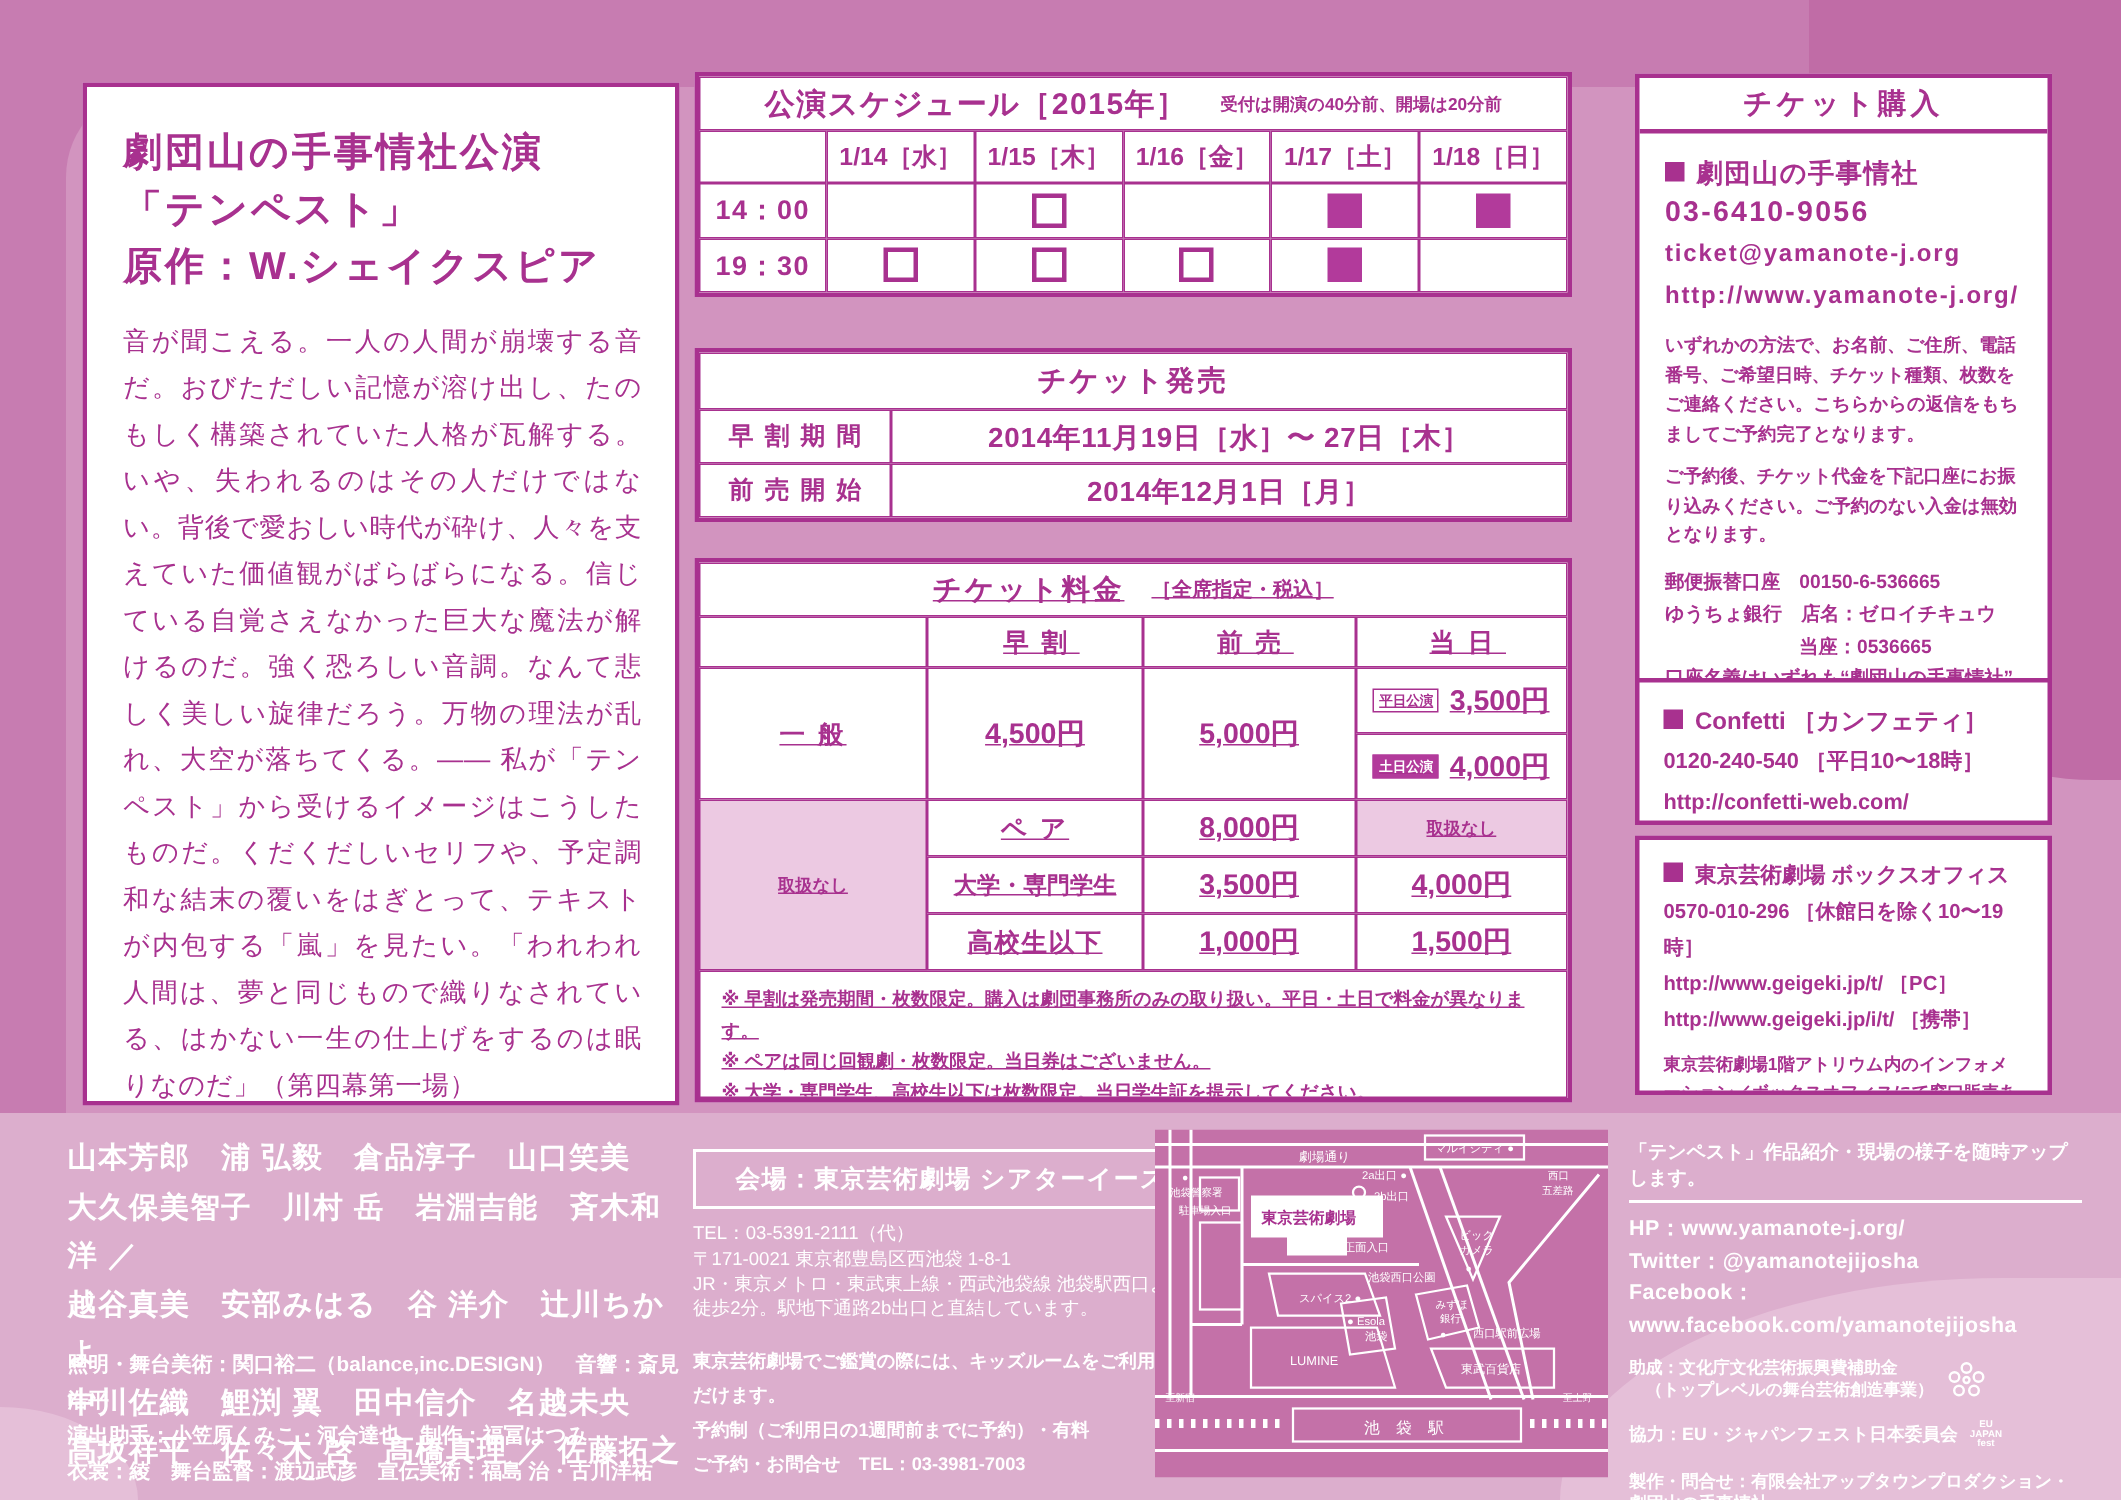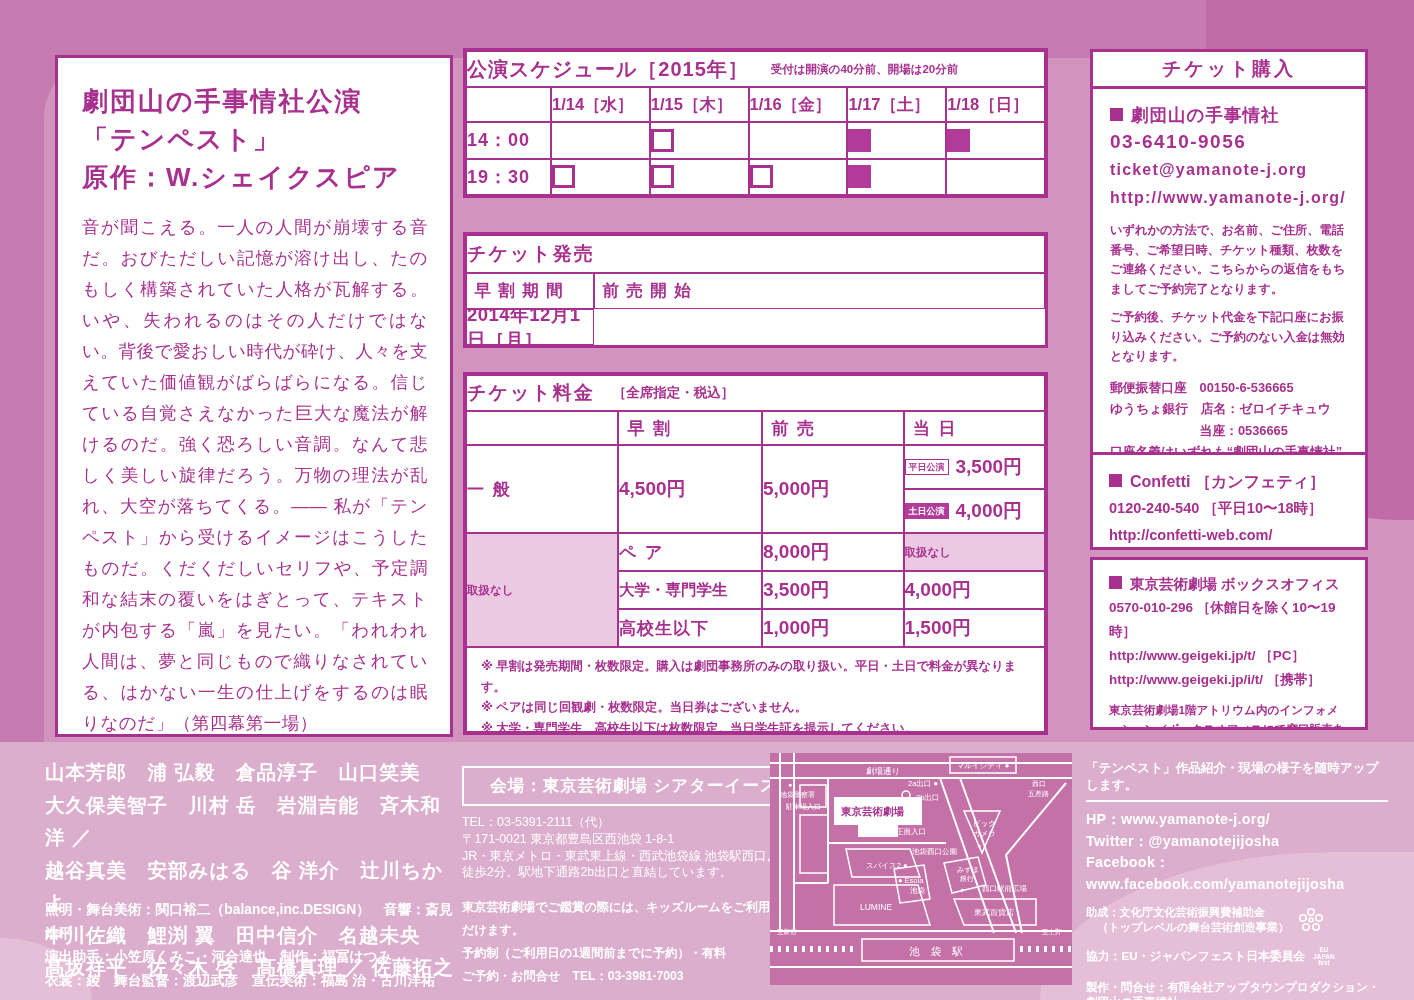--- a/index.html
+++ b/index.html
@@ -23,39 +23,39 @@
   
   .wbox{background:#fff;border:3px solid var(--mag);color:var(--mag);overflow:hidden;}
   .hdr{display:flex;align-items:center;justify-content:center;border-bottom:3px solid var(--mag);}
   
   .lp{left:55px;top:55px;width:398px;height:682px;padding:24px 22px 18px 24px;}
   .lp-title{font-size:26px;line-height:38px;font-weight:600;letter-spacing:2px;}
   .lp-body{margin-top:16px;font-size:17.5px;line-height:31px;text-align:justify;letter-spacing:.5px;}
   
   .sched{left:463px;top:48px;width:585px;height:150px;display:grid;
     grid-template-columns:85px repeat(5,1fr);grid-template-rows:36px 35px 1fr 1fr;}
-  .cell{border:1.5px solid var(--mag);display:flex;align-items:center;overflow:hidden;}
+  .cell{border:1.5px solid var(--mag);display:flex;align-items:center;justify-content:center;overflow:hidden;}
   .sc-hdr{grid-column:1/-1;gap:22px;}
   .sc-title{font-size:20px;font-weight:600;letter-spacing:1px;}
   .sc-note{font-size:11.5px;font-weight:600;}
   .sc-col{font-size:16.5px;font-weight:600;}
   .sc-time{font-size:18px;font-weight:600;letter-spacing:1px;}
   .bx{width:23px;height:23px;}
   .bx.open{background:#fff;border:3px solid var(--mag);}
   .bx.filled{background:var(--magfill);}
   
   .sale{left:463px;top:232px;width:585px;height:116px;display:grid;
     grid-template-columns:128px 1fr;grid-template-rows:38px 1fr 1fr;}
   .sale-hdr{grid-column:1/-1;font-size:19px;font-weight:600;letter-spacing:2px;}
   .sale-lab{font-size:16.5px;font-weight:600;letter-spacing:.45em;text-indent:.45em;}
   .sale-val{font-size:18.5px;font-weight:600;letter-spacing:.5px;}
   
   .price{left:463px;top:372px;width:585px;height:363px;display:grid;
     grid-template-columns:152px 144px 1fr 1fr;
-    grid-template-rows:36px 34px 44px 44px 38px 38px 38px 1fr;}
+    grid-template-rows:36px 34px 44px 44px 38px 38px 38px 1fr;text-decoration:underline;}
   .pr-hdr{grid-column:1/-1;gap:18px;}
   .pr-title{font-size:19px;font-weight:600;letter-spacing:2px;}
   .pr-sub{font-size:13.5px;font-weight:600;}
   .pr-col{font-size:17px;font-weight:600;letter-spacing:.5em;text-indent:.5em;}
   .pr-lab{font-size:17px;font-weight:600;letter-spacing:2px;}
   .pr-val{font-size:19px;font-weight:600;}
   .pr-na{background:var(--na);font-size:11.5px;font-weight:600;}
   .early-cell{gap:7px;}
   .badge{display:flex;flex-direction:row;align-items:center;justify-content:center;
     font-size:9px;line-height:10px;font-weight:600;padding:2px 3px;border:1.5px solid var(--mag);}
@@ -162,20 +162,21 @@
         <span class="bx filled"></span>
       </div>
     <div class="cell">
         <span class="bx"></span>
       </div>
   </div>
 
   <div class="abs wbox sale">
     <div class="cell sale-hdr">チケット発売</div>
     <div class="cell sale-lab">早割期間</div>
+    <div class="cell sale-val">2014年11月19日［水］〜 27日［木］</div>
     <div class="cell sale-lab">前売開始</div>
     <div class="cell sale-val">2014年12月1日［月］</div>
   </div>
 
   <div class="abs wbox price">
     <div class="cell pr-hdr">
       <span class="pr-title">チケット料金</span>
       <span class="pr-sub">［全席指定・税込］</span>
     </div>
     <div class="cell"></div>

